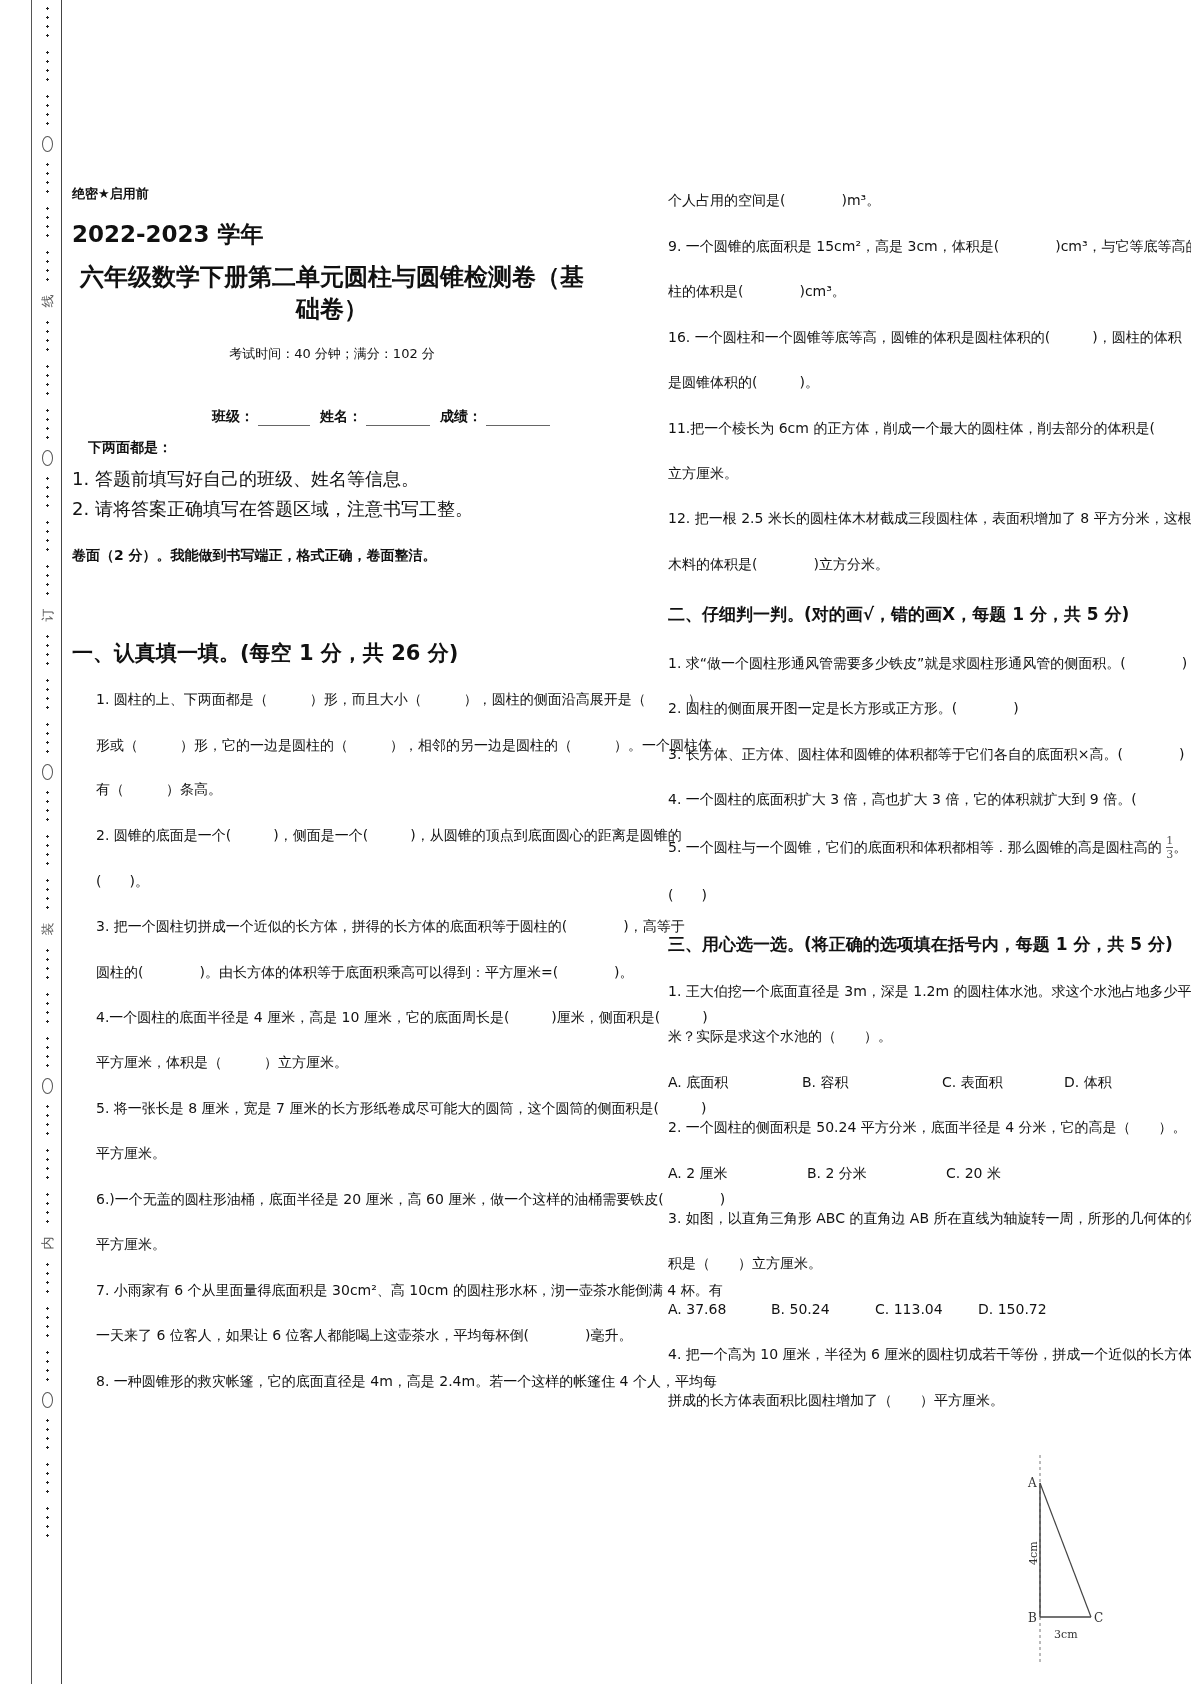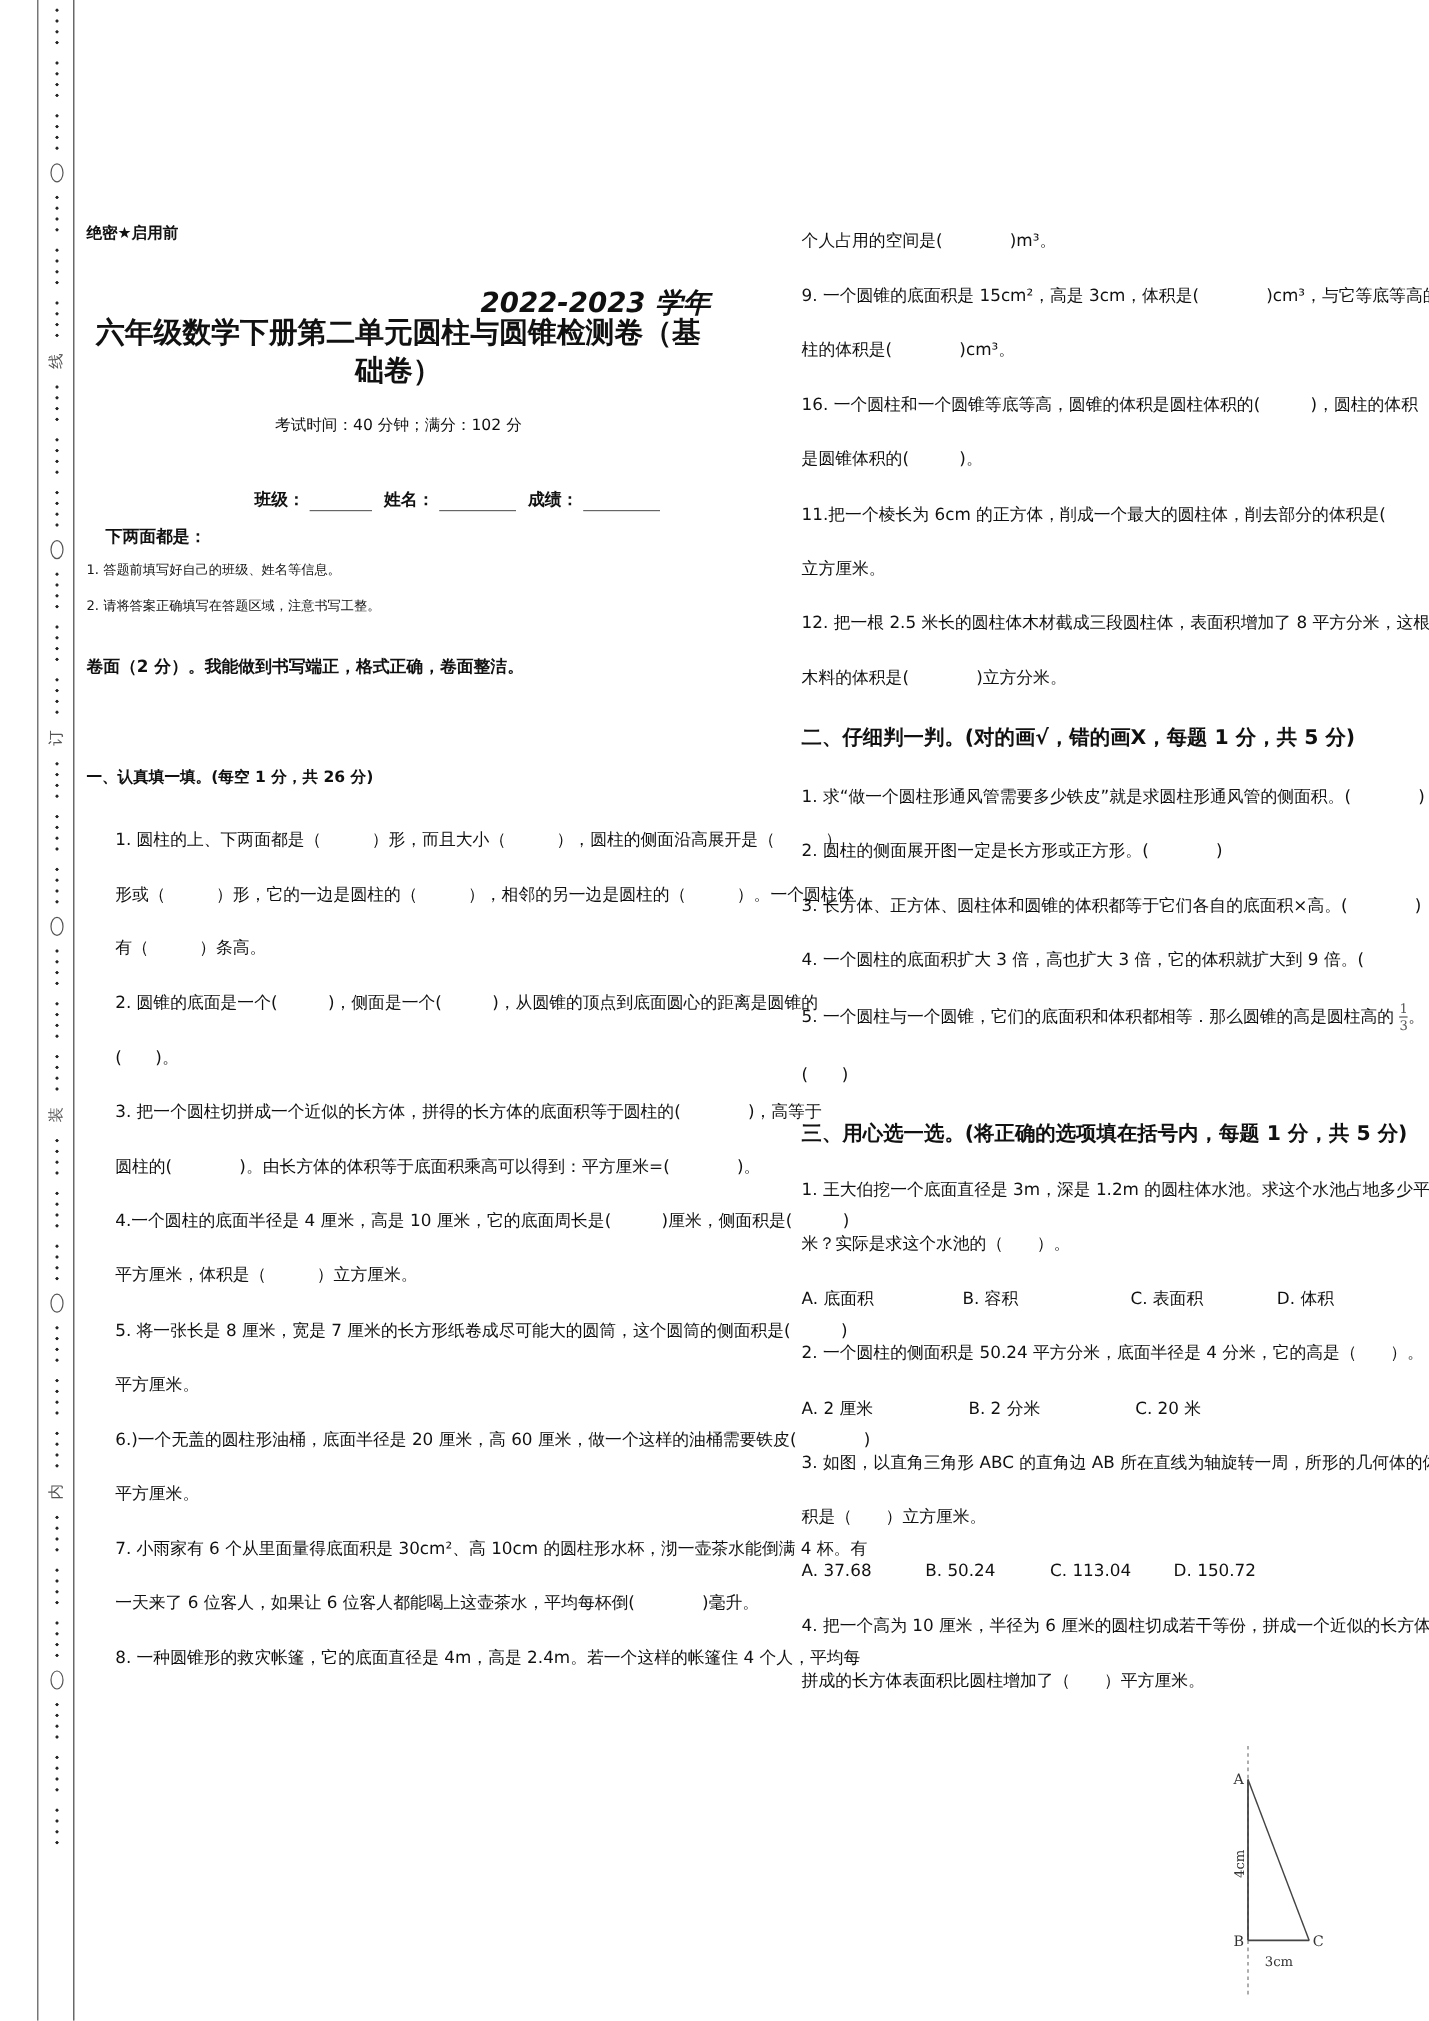--- a/index.html
+++ b/index.html
@@ -37,22 +37,22 @@
       font-family: "DejaVu Serif", serif; font-size: 13px; color: #555;
       transform: rotate(-90deg); margin: 6px 0; line-height: 14px;
     }
 
     
     .col-left { position: absolute; left: 72px; top: 185px; width: 520px; }
     .col-right { position: absolute; left: 668px; top: 187px; width: 460px; }
 
     .secret { font-size: 13px; font-weight: bold; margin: 0; position: absolute; top: 0; left: 0; }
     .title1 {
-      position: absolute; top: 52px; left: 0; width: 520px; text-align: right;
-      font-size: 23px; font-weight: bold; letter-spacing: 0px; font-style: italic;
+      position: absolute; top: 34px; left: 0; width: 520px; text-align: left;
+      font-size: 23px; font-weight: bold; letter-spacing: 0px;
     }
     .title2 {
       position: absolute; top: 76px; left: 0; width: 520px; text-align: center;
       font-size: 24px; font-weight: bold;
     }
     .exam-info {
       position: absolute; top: 160px; left: 0; width: 520px; text-align: center;
       font-size: 13px;
     }
     .fields {
@@ -60,24 +60,24 @@
       display: flex; gap: 10px; align-items: flex-end;
     }
     .fields .field { display: flex; align-items: flex-end; gap: 4px; }
     .fields .blank {
       display: inline-block; width: 52px; border-bottom: 1px solid #666; height: 14px;
     }
     .fields .blank.wide { width: 64px; }
     .notice-title {
       position: absolute; top: 254px; left: 16px; font-size: 14px; font-weight: bold;
     }
-    .notice-item { position: absolute; left: 0; font-size: 11px; }
+    .notice-item { position: absolute; left: 0; font-size: 18px; }
 
     .para { position: absolute; left: 0; font-size: 14px; font-weight: bold; }
-    .section-head { position: absolute; left: 0; font-size: 13px; font-weight: bold; }
+    .section-head { position: absolute; left: 0; font-size: 21px; font-weight: bold; }
     .q-line {
       position: absolute; left: 0; font-size: 14px; white-space: nowrap; margin-left: 24px;
     }
 
     .r-line { position: absolute; left: 0; font-size: 14px; white-space: nowrap; }
     .r-head { position: absolute; left: 0; font-size: 17px; font-weight: bold; white-space: nowrap; }
     .opts { position: absolute; left: 0; font-size: 14px; display: flex; }
     .opts span { display: inline-block; }
 
     .frac {

